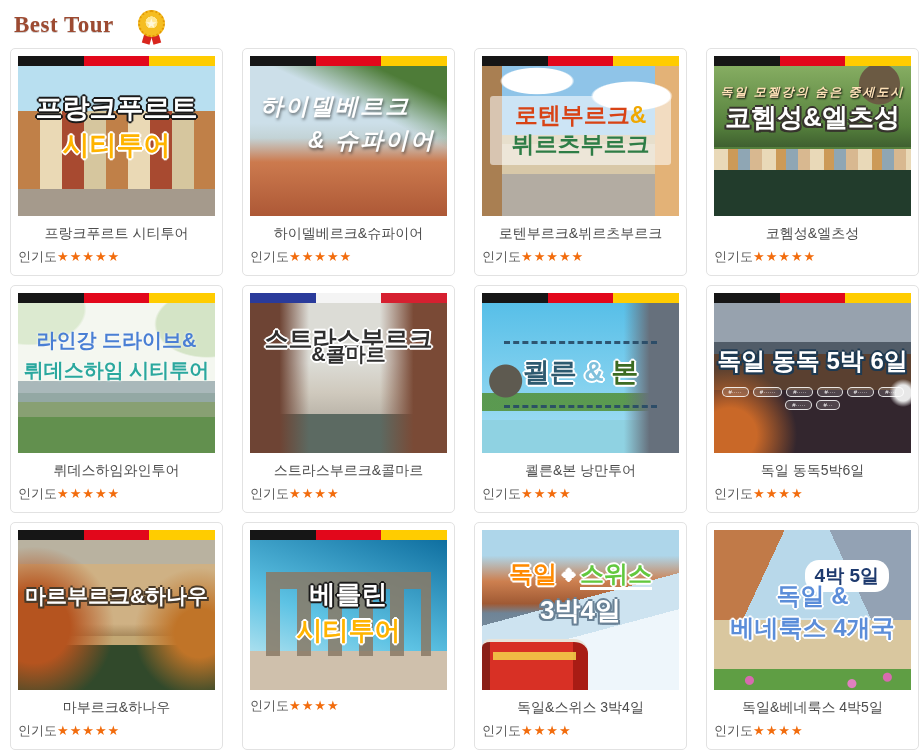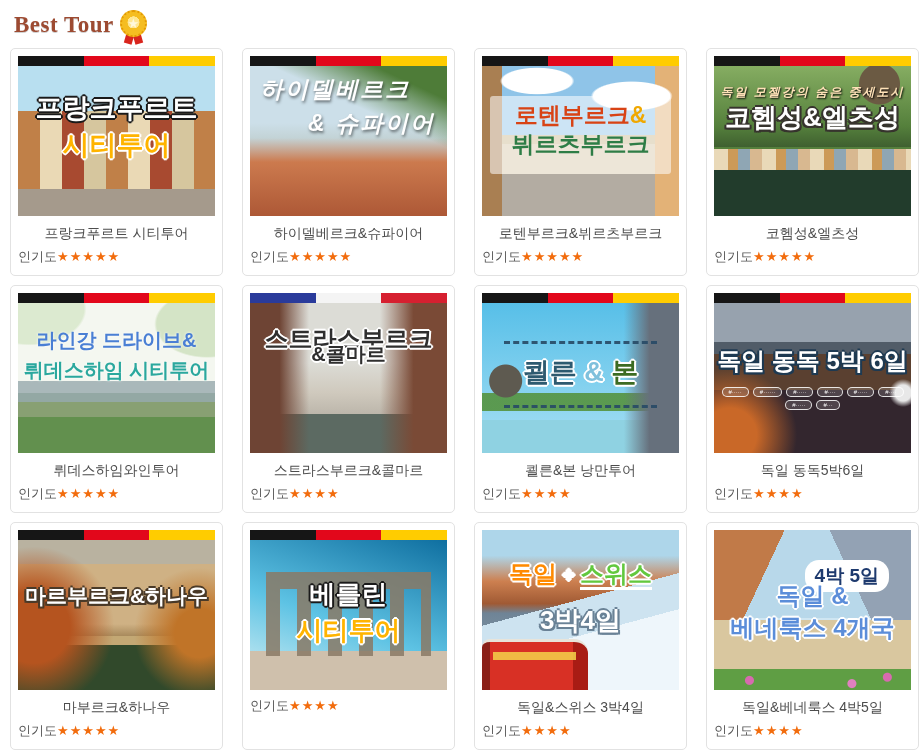--- a/index.html
+++ b/index.html
@@ -2,21 +2,21 @@
 <html><head>
 <meta charset="utf-8">
 <style>
   * { box-sizing: border-box; }
   html,body { margin:0; padding:0; }
   body {
     width:921px; height:755px; background:#ffffff; overflow:hidden;
     font-family:"Liberation Sans","DejaVu Sans",sans-serif;
   }
   
-  .hdr { display:flex; align-items:flex-start; gap:4px; padding:10px 0 2px 14px; height:46px; }
+  .hdr { display:flex; align-items:flex-start; gap:22px; padding:10px 0 2px 14px; height:46px; }
   .hdr h1 {
     margin:2px 0 0; font-family:"Liberation Serif","DejaVu Serif",serif;
     font-size:23px; font-weight:bold; color:#9d4a31; letter-spacing:.5px;
     text-shadow:0 1px 0 rgba(120,120,120,.35);
   }
   .medal { position:relative; width:30px; height:38px; }
   .medal .ribbon { position:absolute; top:17px; width:8px; height:17px; background:#d9251d; }
   .medal .ribbon.r1 { left:8px;  transform:rotate(16deg); }
   .medal .ribbon.r2 { left:15px; transform:rotate(-16deg); }
   .medal .disc {
@@ -46,31 +46,31 @@
   .img1 { background:
     linear-gradient(180deg,#b8dff0 0,#b8dff0 30%,rgba(184,223,240,0) 30%),
     linear-gradient(180deg,transparent 82%,#a59a8c 82%),
     repeating-linear-gradient(90deg,#c08048 0 22px,#ead9b5 22px 44px,#a84a30 44px 66px,#d6c69e 66px 88px); }
   .t1a { top:27px; font-size:27px; color:#fff; }
   .t1b { top:64px; font-size:27px; color:#ffb400; }
   
   .img2 { background:
     linear-gradient(205deg,#4e7c38 0 14%,rgba(78,124,56,0) 34%),
     linear-gradient(180deg,#ccdfe9 0 38%,#c3d3d6 48%,#cc7a4e 64%,#ad5836 100%); }
-  .t2a,.t2b { font-style:italic; color:#fff; font-size:23px; text-shadow:1px 2px 3px rgba(0,0,0,.5); letter-spacing:2px; }
+  .t2a,.t2b { font-style:italic; color:#fff; font-size:23px; text-shadow:1px 2px 3px rgba(0,0,0,.5); letter-spacing:2px;margin-top:17px; }
   .t2a { top:10px; text-align:left; left:10px; }
   .t2b { top:44px; text-align:right; right:12px; }
   
   .img3 { background-color:#d8c8a8; background-image:
     radial-gradient(ellipse 60px 22px at 28% 10%,#ffffff 58%,transparent 62%),
     radial-gradient(ellipse 66px 24px at 76% 20%,#ffffff 58%,transparent 62%),
     linear-gradient(90deg,#a97f52 0 10%,rgba(169,127,82,0) 10% 88%,#e3b277 88%),
     linear-gradient(180deg,#8fc4e8 0 46%,#cbb98e 46% 52%,transparent 52%),
     linear-gradient(180deg,transparent 72%,#b3aca2 72%); }
-  .band3 { position:absolute; top:30px; left:8px; right:8px; padding:5px 0 15px; background:rgba(255,255,255,.55); border-radius:3px; text-align:center; font-weight:bold; font-size:23px; line-height:1.25; }
+  .band3 { position:absolute; top:30px; left:8px; right:8px; padding:5px 0 6px; background:rgba(255,255,255,.55); border-radius:3px; text-align:center; font-weight:bold; font-size:23px; line-height:1.25; }
   .t3a { color:#d84315; } .t3amp { color:#f0a800; } .t3b { color:#2e7d46; }
   
   .img4 { background:
     radial-gradient(circle at 84% 12%,#6b5a43 0 20px,transparent 21px),
     linear-gradient(180deg,#86ad62 0,#55803c 40%,#3f6030 54%,transparent 54%),
     linear-gradient(180deg,transparent 68%,#223c2c 68%); background-color:#55803c; }
   .strip4 { position:absolute; top:55%; left:0; right:0; height:14%;
     background:repeating-linear-gradient(90deg,#e9d9b8 0 14px,#cc9a58 14px 24px,#8fa6b4 24px 36px,#d8b890 36px 48px); }
   .t4s { top:20px; font-size:12px; font-weight:bold; font-style:italic; color:#ffe2b8; letter-spacing:2px; text-shadow:1px 1px 2px #000; }
   .t4a { top:37px; font-size:26px; color:#fff; text-shadow:-2px 0 #37342e,2px 0 #37342e,0 -2px #37342e,0 2px #37342e,2px 2px #37342e,-2px 2px #37342e; }
@@ -129,21 +129,21 @@
   
   .img11 { background:
     linear-gradient(165deg,rgba(0,0,0,0) 45%,#cde3f0 45% 62%,#eef6fb 62%),
     linear-gradient(180deg,#aed6ea 0 16%,#cd8050 32%,#a05a34 46%,#6f8496 52%,#8ea5b5 100%); }
   .train { position:absolute; left:0; bottom:0; width:54%; height:32%;
     background:linear-gradient(90deg,#8a2018 0 8%,#d83025 8% 86%,#a81c14 86%);
     border-radius:8px 14px 0 0; border-top:3px solid #e8e4da; }
   .train:after { content:""; position:absolute; left:10%; top:22%; width:78%; height:16%; background:#f5d34a; opacity:.85; }
   .t11a { top:30px; font-size:24px; }
   .t11a .w1 { color:#ff8a00; } .t11a .pl { color:#fff; font-size:20px; } .t11a .w2 { color:#62c83e; border-bottom:3px solid #fff; }
-  .t11b { top:76px; font-size:26px; color:#fff; text-shadow:-2px 0 #6a8296,2px 0 #6a8296,0 -2px #6a8296,0 2px #6a8296,2px 2px #6a8296,-2px 2px #6a8296; }
+  .t11b { top:66px; font-size:26px; color:#fff; text-shadow:-2px 0 #6a8296,2px 0 #6a8296,0 -2px #6a8296,0 2px #6a8296,2px 2px #6a8296,-2px 2px #6a8296; }
   
   .img12 { background:
     radial-gradient(circle at 18% 94%,#d86ab0 0 4px,transparent 5px),
     radial-gradient(circle at 70% 96%,#e080c0 0 4px,transparent 5px),
     radial-gradient(circle at 88% 92%,#d86ab0 0 4px,transparent 5px),
     linear-gradient(180deg,transparent 87%,#5f9e44 87%),
     linear-gradient(180deg,rgba(0,0,0,0) 56%,#d9c79f 56% 87%,transparent 87%),
     linear-gradient(115deg,#c17a48 0 26%,rgba(193,122,72,0) 26%),
     linear-gradient(245deg,#93a2b4 0 30%,rgba(147,162,180,0) 30%),
     linear-gradient(180deg,#b8d8ea 0 55%,#cfe6f2 55%); }

